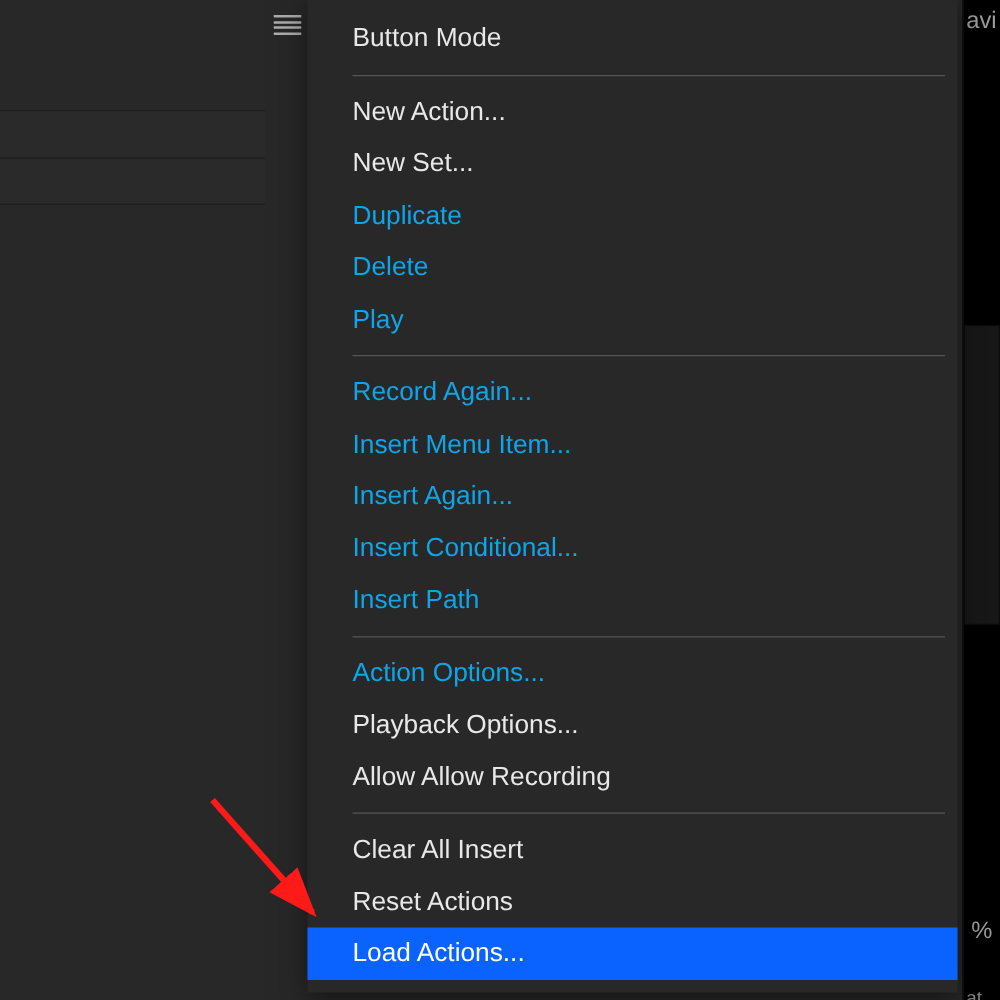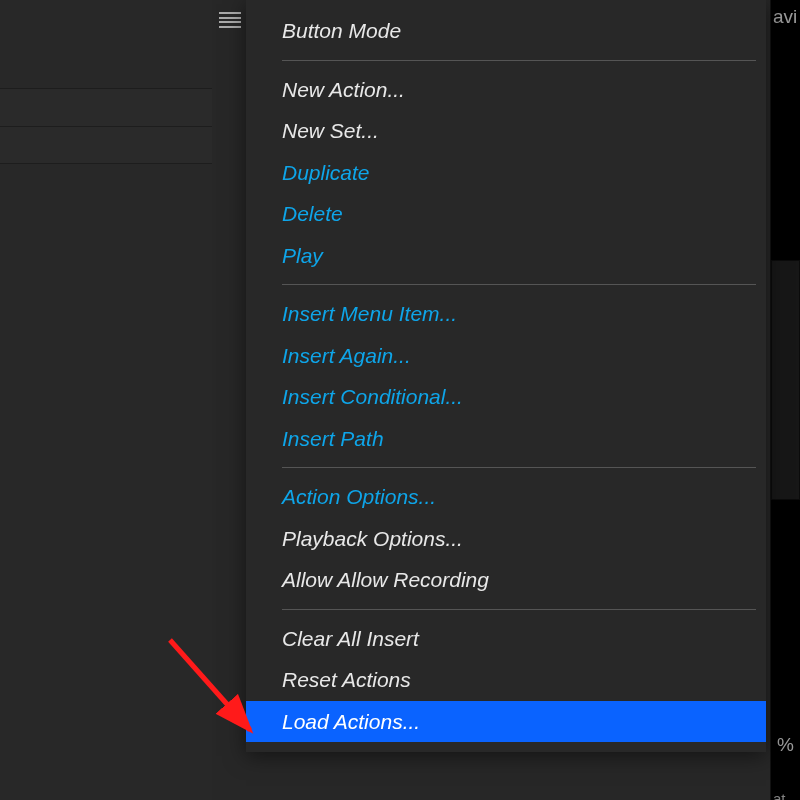--- a/index.html
+++ b/index.html
@@ -89,21 +89,20 @@
     padding-top: 10px;
     padding-bottom: 10px;
     box-shadow: 0 4px 20px rgba(0,0,0,.5);
   }
   .menu-item {
     padding: 5px 10px 5px 36px;
     line-height: 1.5;
     user-select: none;
     cursor: default;
     white-space: nowrap;
-    font-style: italic;
   }
   .menu-item.disabled {
     color: #0ea5e9;
   }
   .menu-item.highlight {
     background: #0a63ff;
     color: #fff;
   }
   .menu-sep {
     height: 1px;
@@ -155,20 +154,21 @@
 
 <div class="menu" id="menu">
     <div class="menu-item enabled">Button Mode</div>
     <div class="menu-sep"></div>
     <div class="menu-item enabled">New Action...</div>
     <div class="menu-item enabled">New Set...</div>
     <div class="menu-item disabled">Duplicate</div>
     <div class="menu-item disabled">Delete</div>
     <div class="menu-item disabled">Play</div>
     <div class="menu-sep"></div>
+    <div class="menu-item disabled">Record Again...</div>
     <div class="menu-item disabled">Insert Menu Item...</div>
     <div class="menu-item disabled">Insert Again...</div>
     <div class="menu-item disabled">Insert Conditional...</div>
     <div class="menu-item disabled">Insert Path</div>
     <div class="menu-sep"></div>
     <div class="menu-item disabled">Action Options...</div>
     <div class="menu-item enabled">Playback Options...</div>
     <div class="menu-item enabled">Allow Allow Recording</div>
     <div class="menu-sep"></div>
     <div class="menu-item enabled">Clear All Insert</div>

